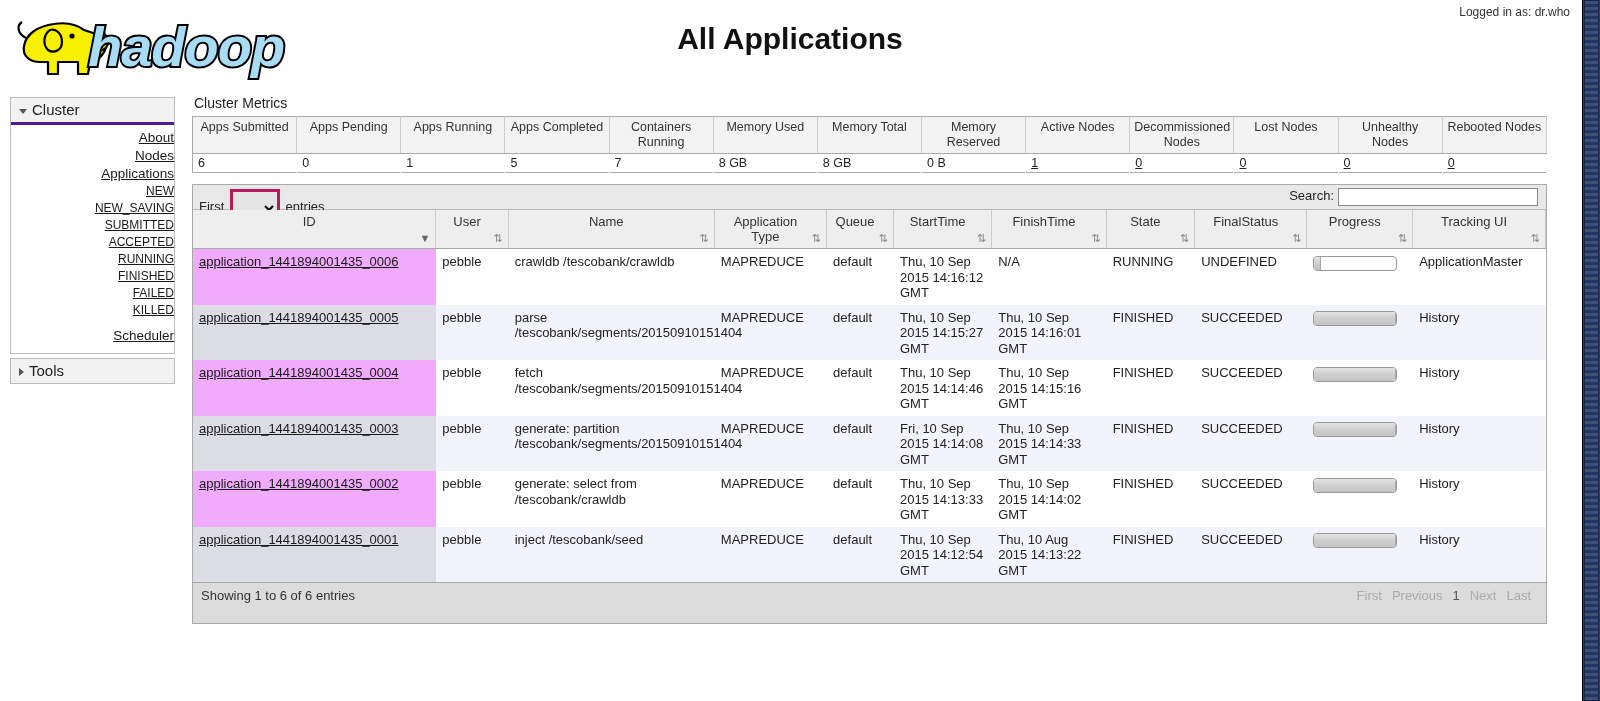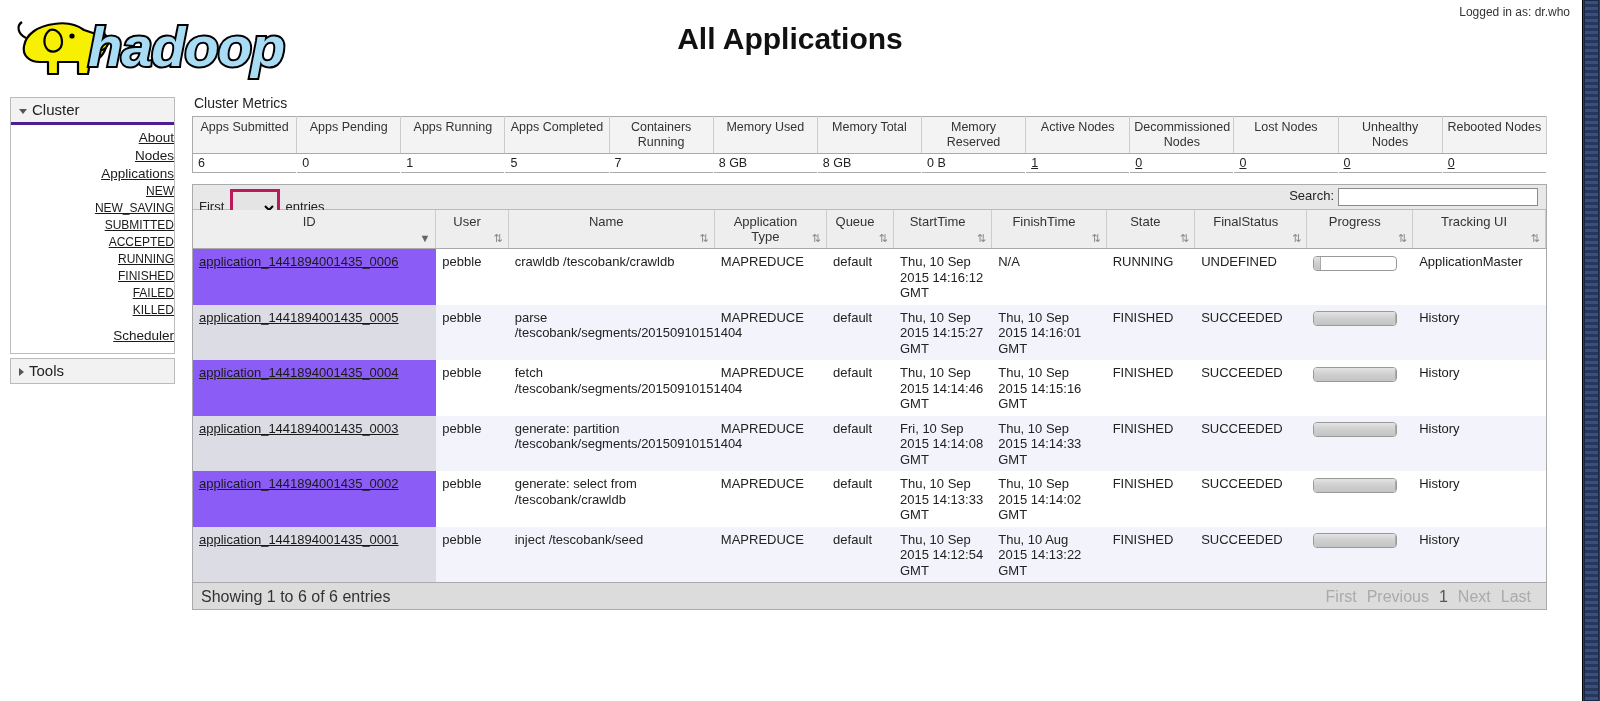--- a/index.html
+++ b/index.html
@@ -214,21 +214,21 @@
     font-size: 13px;
     color: #222;
     padding: 5px 6px 4px 6px;
     vertical-align: top;
     border-right: 1px solid transparent;
     line-height: 15.5px;
   }
   tr.odd td { background: #f3f3fb; margin-left: 10px; }
   tr.even td { background: #ffffff; }
   tr.odd td.idcell { background: #dcdce4; }
-  tr.even td.idcell { background: #8b5cf6; }
+  tr.even td.idcell { background: #f0abfc; }
   td.idcell a {
     color: #1a1a1a;
     text-decoration: underline;
     cursor: pointer;
     font-size: 13px;
   }
   td.track a {
     color: #1a1a1a;
     cursor: pointer;
   }
@@ -244,23 +244,23 @@
   }
   .progress-inner {
     height: 100%;
     background: linear-gradient(180deg, #e3e3e3 0%, #cfcfcf 50%, #c4c4c4 100%);
     border-right: 1px solid #aaa;
   }
 
   #apps-footer {
     background: #dcdcdc;
     border-top: 1px solid #aaa;
-    height: 27px;
+    height: 41px;
     position: relative;
-    font-size: 16px;
+    font-size: 13px;
     color: #333;
   }
   #showing-info { position: absolute; left: 8px; top: 5px; }
   #pager { position: absolute; right: 10px; top: 5px; }
   #pager span {
     display: inline-block;
     padding: 0 5px;
     color: #aaaaaa;
     cursor: pointer;
   }

